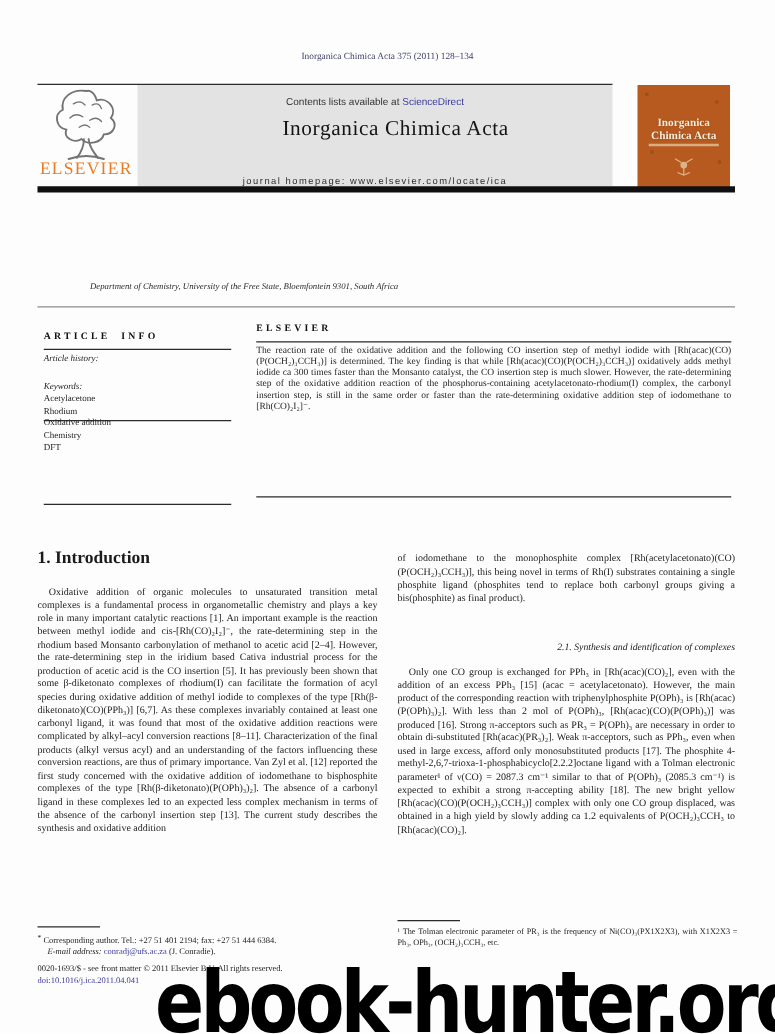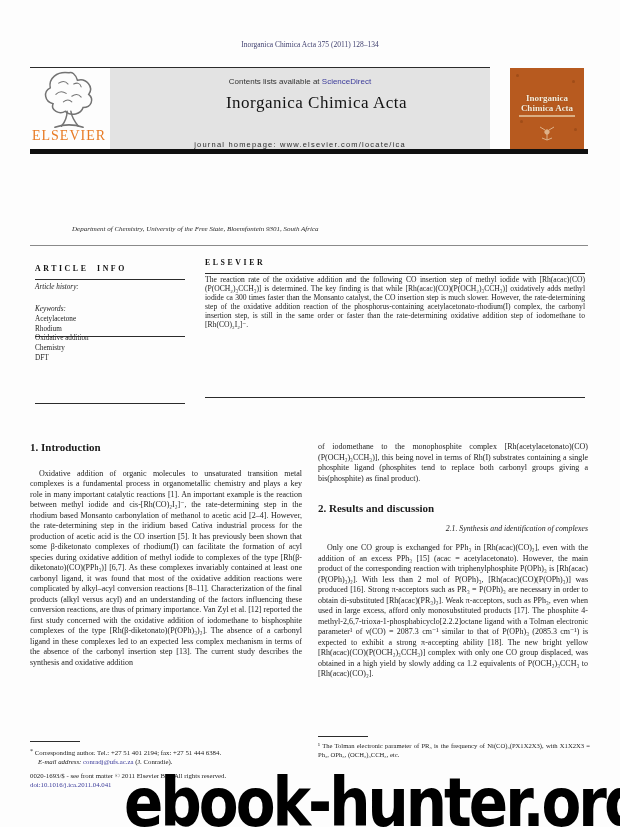--- a/index.html
+++ b/index.html
@@ -50,21 +50,21 @@
   .abs-col{top:258px;left:205px;width:380px;}
   .ital{font-style:italic;}
   .info-list div{white-space:nowrap;}
   .abstract-text{margin-top:8px;font-size:7.6px;line-height:9px;text-align:justify;color:#1d1d1d;}
   .copyright{margin-top:2px;font-size:7.4px;text-align:right;}
 
   
   .bodycol{font-size:8px;line-height:10.5px;text-align:justify;color:#1b1b1b;}
   .col-left{top:442px;left:30px;width:272px;}
   .col-right{top:442px;left:318px;width:270px;}
-  .h-section{font-size:11px;font-weight:bold;margin:0 0 16px 0;text-align:left;}
+  .h-section{font-size:14px;font-weight:bold;margin:0 0 16px 0;text-align:left;}
   .h-sub{font-size:7.8px;font-style:italic;margin:10px 0 9px 0;text-align:right;}
   .indent{ text-indent:9px;}
   .gap{height:19px;}
 
   
   .fn-rule-left{top:741px;left:30px;width:50px;}
   .fn-left{top:747px;left:30px;width:285px;font-size:6.8px;line-height:9px;color:#222;}
   .fn-left .mark{font-size:6px;vertical-align:2px;}
   .email-link{color:#3a3a9a;}
   .issn-line{top:772px;left:30px;width:320px;font-size:6.8px;color:#222;}
@@ -155,21 +155,20 @@
   </div>
 
   <div class="abs bodycol col-left">
     <div class="h-section">1. Introduction</div>
     <div class="indent">Oxidative addition of organic molecules to unsaturated transition metal complexes is a fundamental process in organometallic chemistry and plays a key role in many important catalytic reactions [1]. An important example is the reaction between methyl iodide and cis-[Rh(CO)₂I₂]⁻, the rate-determining step in the rhodium based Monsanto carbonylation of methanol to acetic acid [2–4]. However, the rate-determining step in the iridium based Cativa industrial process for the production of acetic acid is the CO insertion [5]. It has previously been shown that some β-diketonato complexes of rhodium(I) can facilitate the formation of acyl species during oxidative addition of methyl iodide to complexes of the type [Rh(β-diketonato)(CO)(PPh₃)] [6,7]. As these complexes invariably contained at least one carbonyl ligand, it was found that most of the oxidative addition reactions were complicated by alkyl–acyl conversion reactions [8–11]. Characterization of the final products (alkyl versus acyl) and an understanding of the factors influencing these conversion reactions, are thus of primary importance. Van Zyl et al. [12] reported the first study concerned with the oxidative addition of iodomethane to bisphosphite complexes of the type [Rh(β-diketonato)(P(OPh)₃)₂]. The absence of a carbonyl ligand in these complexes led to an expected less complex mechanism in terms of the absence of the carbonyl insertion step [13]. The current study describes the synthesis and oxidative addition</div>
   </div>
 
   <div class="abs bodycol col-right">
     <div>of iodomethane to the monophosphite complex [Rh(acetylacetonato)(CO)(P(OCH₂)₃CCH₃)], this being novel in terms of Rh(I) substrates containing a single phosphite ligand (phosphites tend to replace both carbonyl groups giving a bis(phosphite) as final product).</div>
     <div class="gap"></div>
-    <div class="h-section" style="margin-bottom:8px;">2. Results and discussion</div>
     <div class="h-sub">2.1. Synthesis and identification of complexes</div>
     <div class="indent">Only one CO group is exchanged for PPh₃ in [Rh(acac)(CO)₂], even with the addition of an excess PPh₃ [15] (acac = acetylacetonato). However, the main product of the corresponding reaction with triphenylphosphite P(OPh)₃ is [Rh(acac)(P(OPh)₃)₂]. With less than 2 mol of P(OPh)₃, [Rh(acac)(CO)(P(OPh)₃)] was produced [16]. Strong π-acceptors such as PR₃ = P(OPh)₃ are necessary in order to obtain di-substituted [Rh(acac)(PR₃)₂]. Weak π-acceptors, such as PPh₃, even when used in large excess, afford only monosubstituted products [17]. The phosphite 4-methyl-2,6,7-trioxa-1-phosphabicyclo[2.2.2]octane ligand with a Tolman electronic parameter¹ of ν(CO) = 2087.3 cm⁻¹ similar to that of P(OPh)₃ (2085.3 cm⁻¹) is expected to exhibit a strong π-accepting ability [18]. The new bright yellow [Rh(acac)(CO)(P(OCH₂)₃CCH₃)] complex with only one CO group displaced, was obtained in a high yield by slowly adding ca 1.2 equivalents of P(OCH₂)₃CCH₃ to [Rh(acac)(CO)₂].</div>
   </div>
 
   <div class="rule fn-rule-right"></div>
   <div class="abs fn-right">
     <span>¹</span>
     <span>The Tolman electronic parameter of PR₃ is the frequency of Ni(CO)₃(PX1X2X3), with X1X2X3 = Ph₃, OPh₃, (OCH₂)₃CCH₃, etc.</span>
   </div>
 

